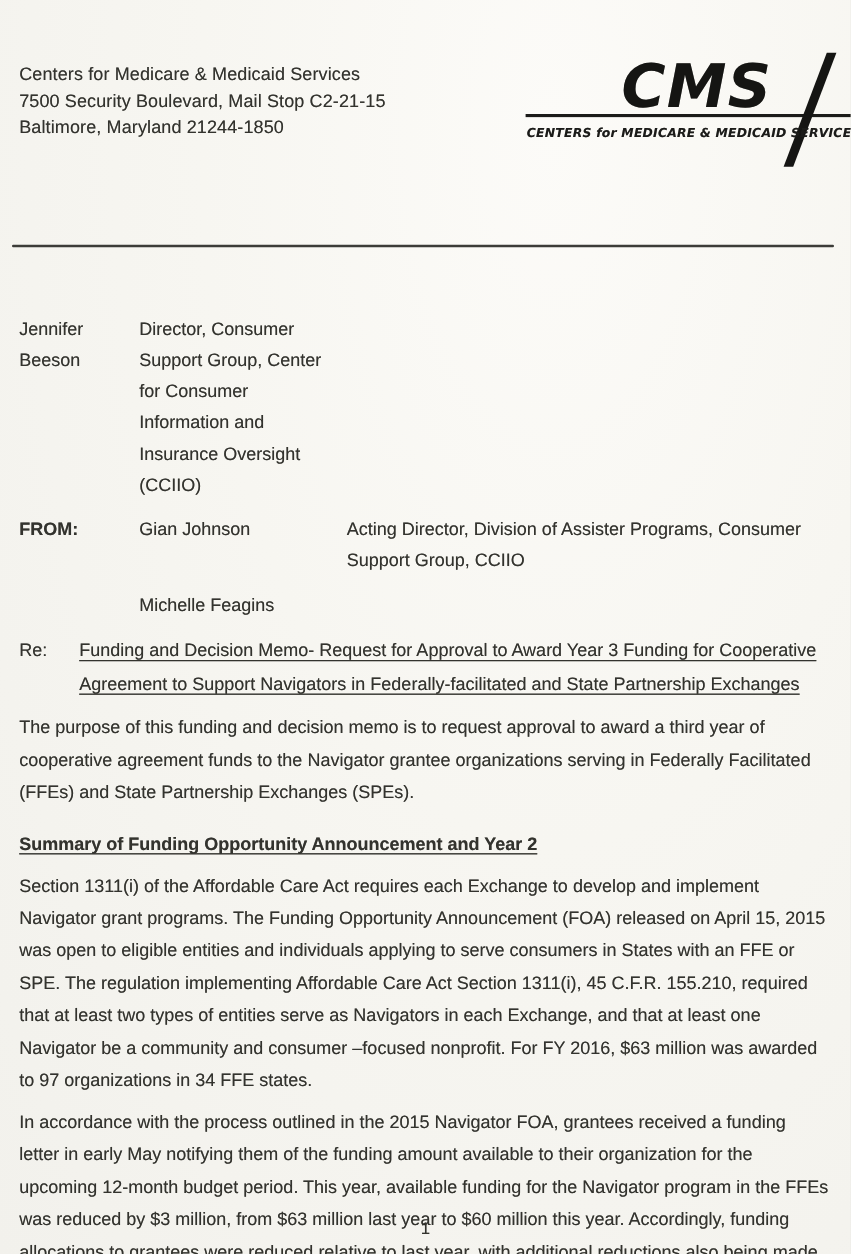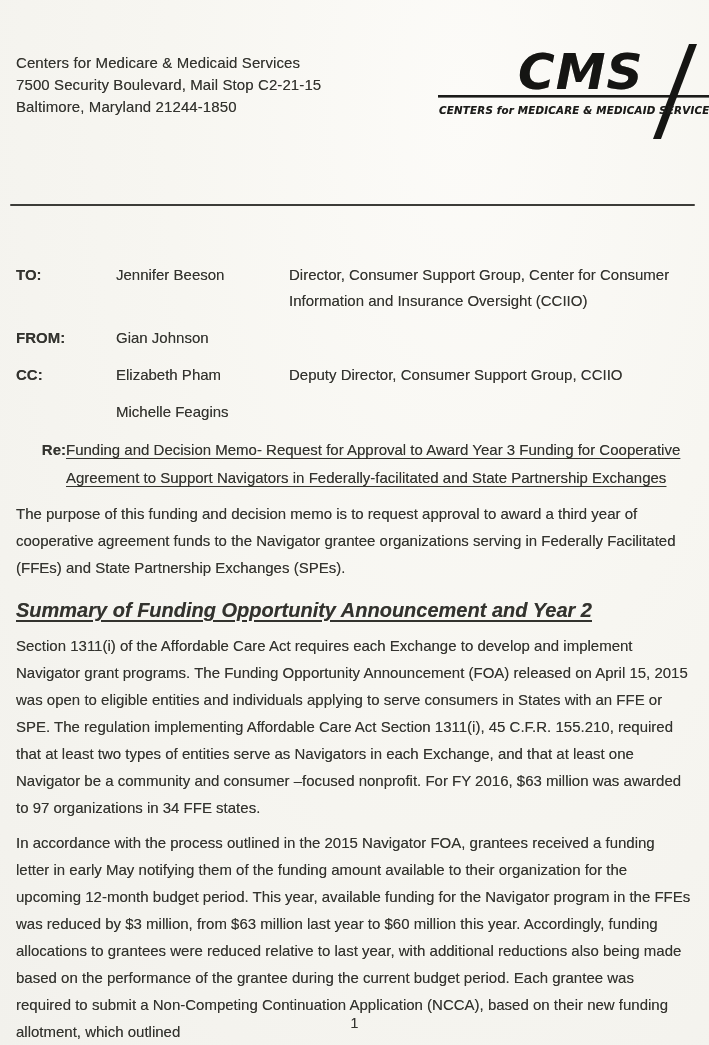--- a/index.html
+++ b/index.html
@@ -65,42 +65,41 @@
   .memo-label { font-weight: bold; }
   .memo-title { padding-right: 4px; }
 
   
   .re-row {
     display: grid;
     grid-template-columns: 50px 1fr;
     margin-top: 9px;
     line-height: 28px;
   }
-  .re-label { font-weight: bold; text-align: right; }
+  .re-label { font-weight: normal; }
   .re-subject {
     font-weight: normal;
     text-decoration: underline;
     text-underline-offset: 3px;
     padding-right: 6px;
   }
 
   
   .para {
     margin: 8px 0 0 0;
     line-height: 27px;
     padding-right: 2px;
   }
   .section-heading {
     margin: 16px 0 0 0;
-    font-size: 20px;
+    font-size: 15px;
     font-weight: bold;
     text-decoration: underline;
     text-underline-offset: 3px;
     line-height: 27px;
-    font-style: italic;
   }
   .section-heading.second { margin-top: 21px; }
 
   
   .page-number {
     position: absolute;
     bottom: 14px;
     left: 0;
     right: 0;
     text-align: center;
@@ -126,32 +125,27 @@
         <polygon points="253,2 261,2 225,97 217,97" fill="#151513"></polygon>
         <text x="3" y="72" font-family="DejaVu Sans, Liberation Sans, sans-serif" font-size="10.3" font-weight="bold" font-style="italic" letter-spacing="0.2" fill="#1b1b19">CENTERS for MEDICARE &amp; MEDICAID SERVICES</text>
       </svg>
     </div>
   </header>
 
   <div class="rule"></div>
 
   <section class="memo-table">
     <div class="memo-row">
-      <div class="memo-label">TO:</div>
       <div class="memo-name">Jennifer Beeson</div>
       <div class="memo-title">Director, Consumer Support Group, Center for Consumer Information and Insurance Oversight (CCIIO)</div>
     </div>
     <div class="memo-row">
       <div class="memo-label">FROM:</div>
       <div class="memo-name">Gian Johnson</div>
-    </div>
-    <div class="memo-row">
-      <div class="memo-label">CC:</div>
-      <div class="memo-name">Elizabeth Pham</div>
-      <div class="memo-title">Deputy Director, Consumer Support Group, CCIIO</div>
+      <div class="memo-title">Acting Director, Division of Assister Programs, Consumer Support Group, CCIIO</div>
     </div>
     <div class="memo-row">
       <div class="memo-label"></div>
       <div class="memo-name">Michelle Feagins</div>
     </div>
   </section>
 
   <section class="re-row">
     <div class="re-label">Re:</div>
     <div class="re-subject">Funding and Decision Memo- Request for Approval to Award Year 3 Funding for Cooperative Agreement to Support Navigators in Federally-facilitated and State Partnership Exchanges</div>

